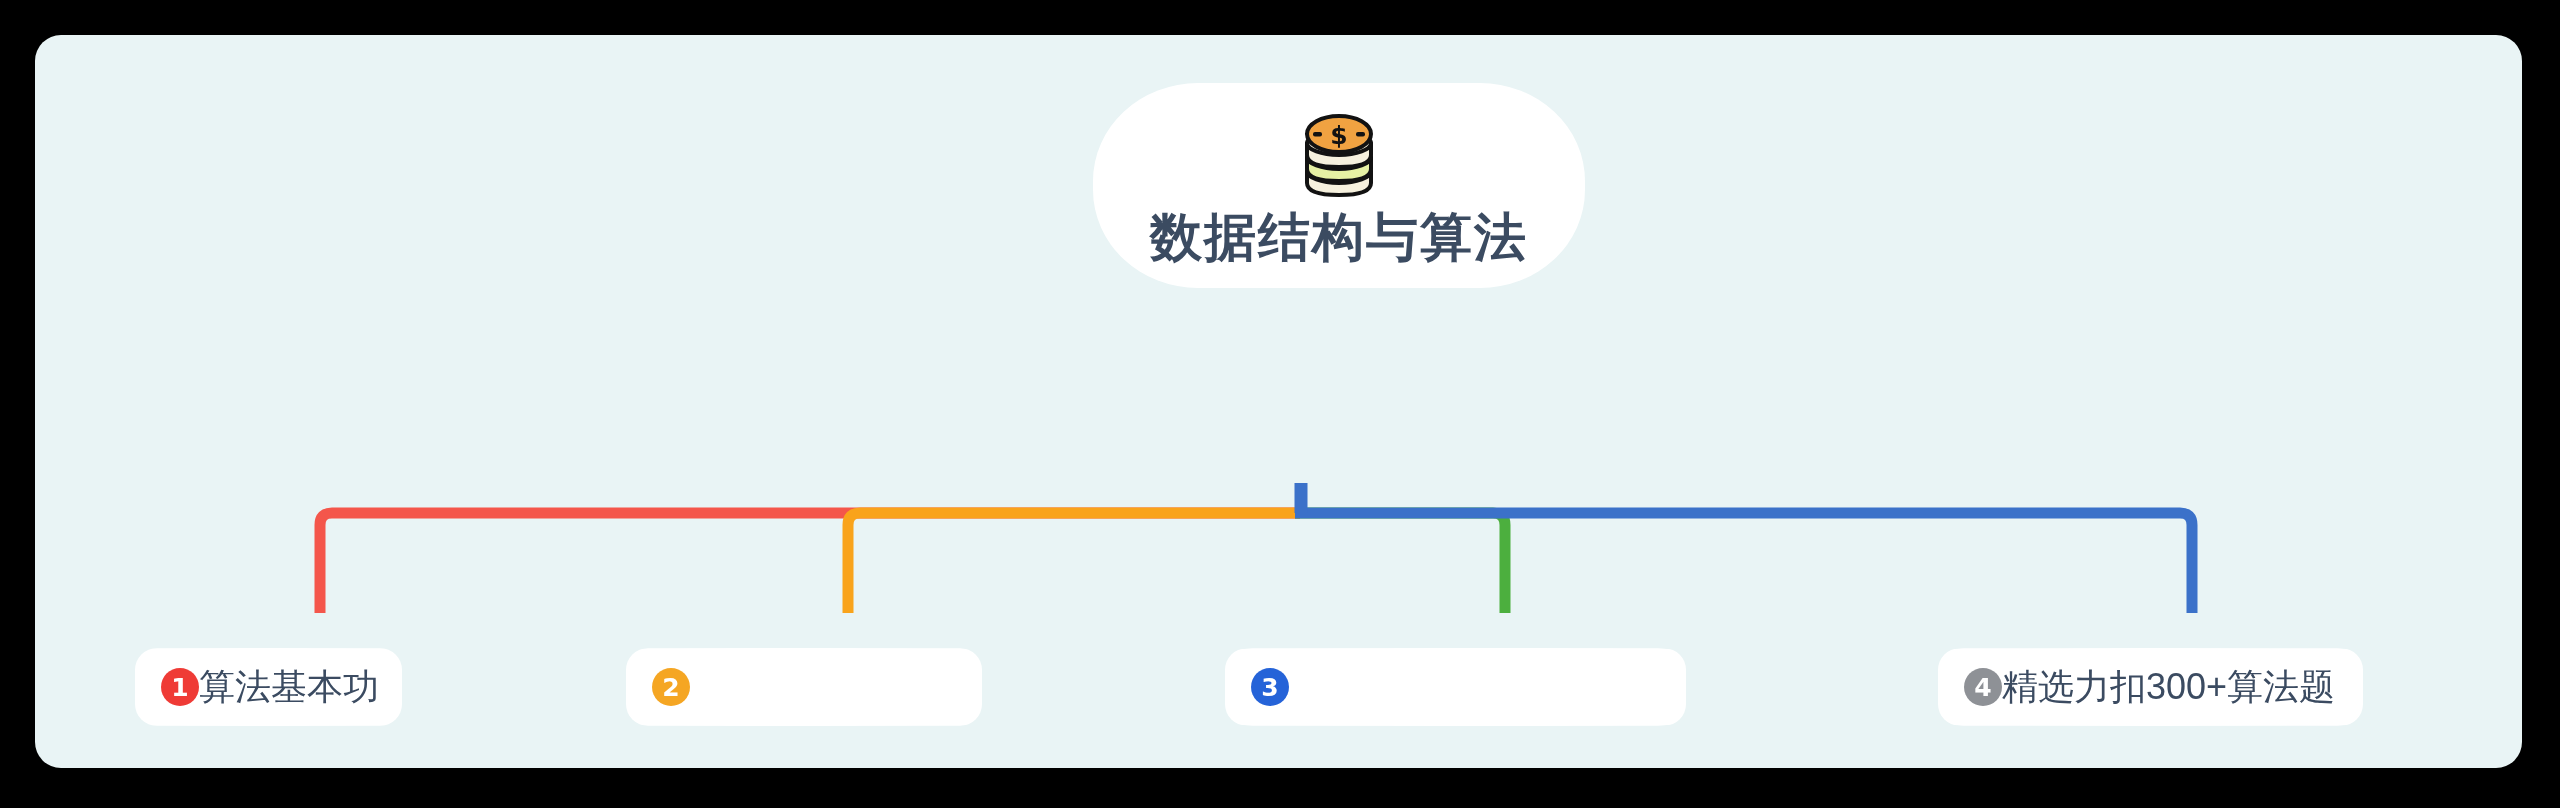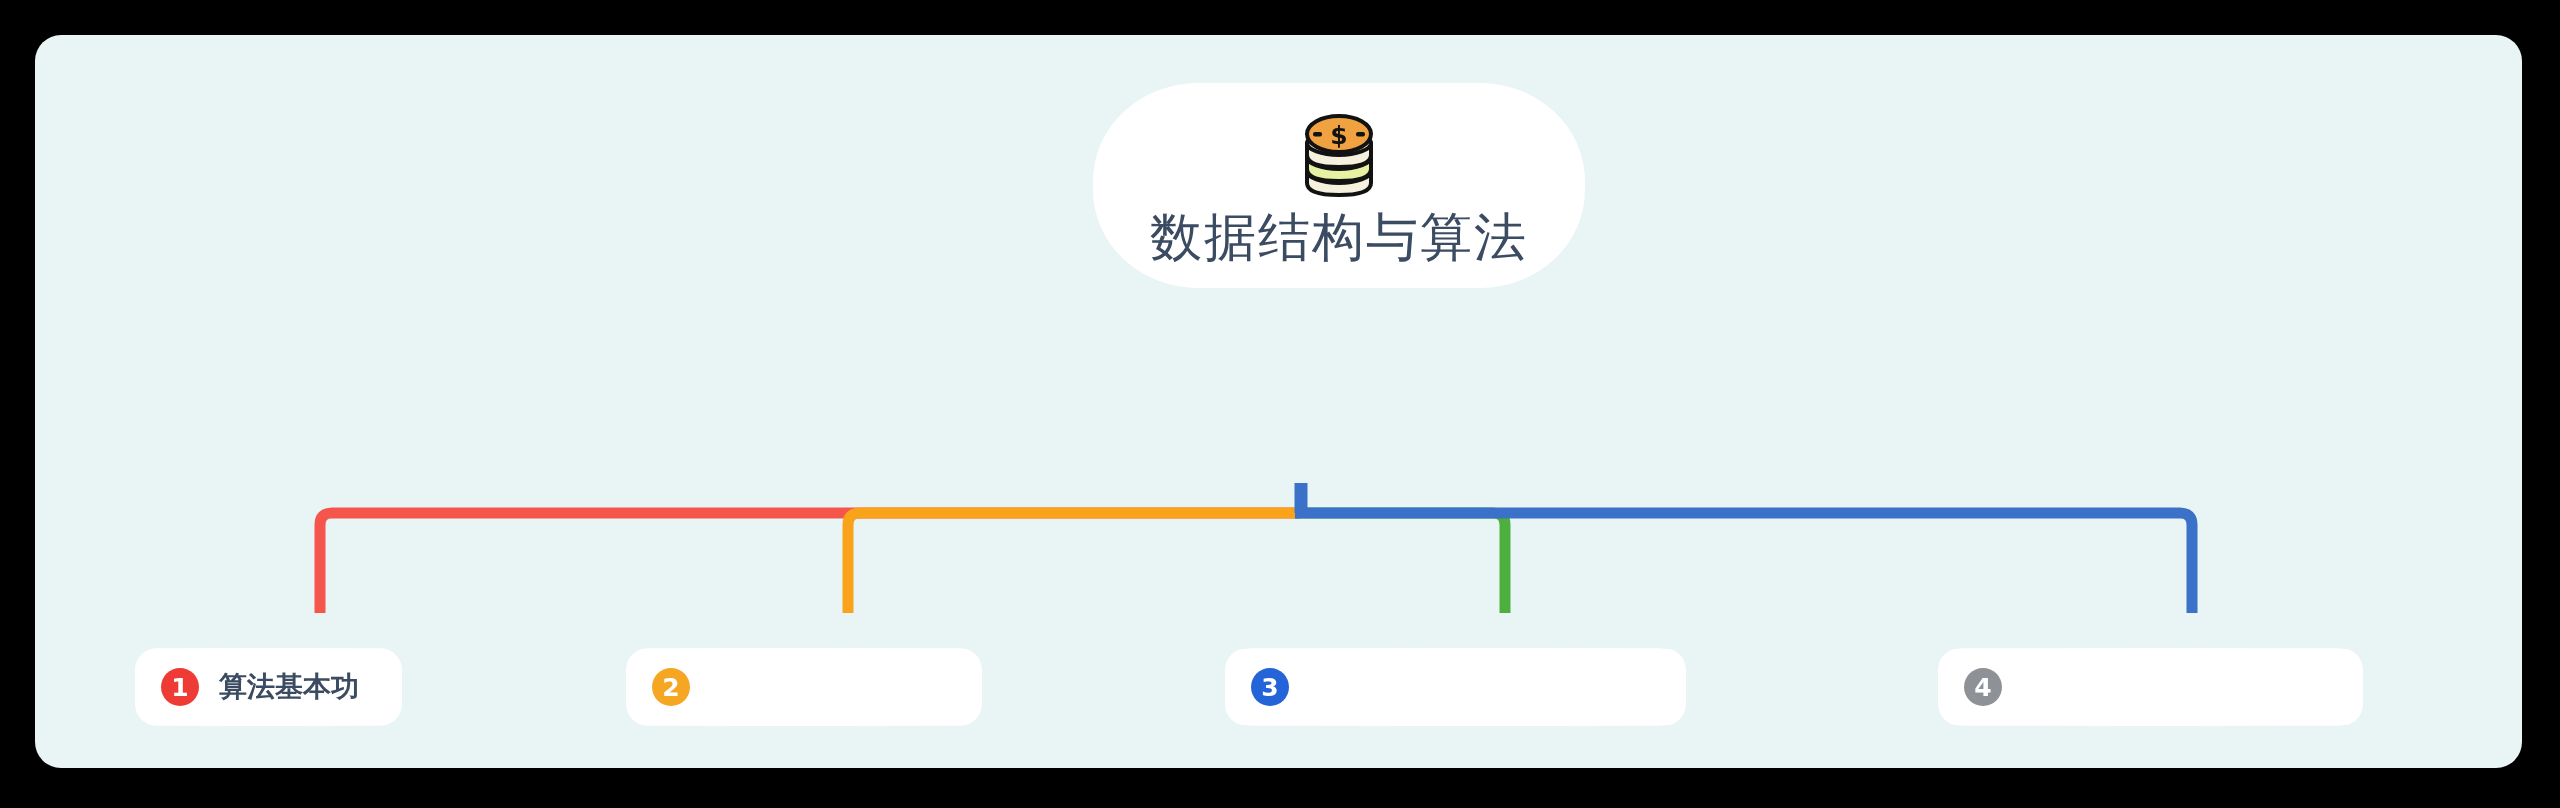--- a/index.html
+++ b/index.html
@@ -50,21 +50,21 @@
 
   #root-icon {
     width: 80px;
     height: 86px;
     display: block;
   }
 
   #root-title {
     margin-top: 12px;
     font-size: 52px;
-    font-weight: 400;
+    font-weight: 700;
     color: #3b4b61;
     letter-spacing: 2px;
     line-height: 1;
     white-space: nowrap;
   }
 
   
   .leaf-node {
     position: absolute;
     height: 78px;
@@ -91,23 +91,22 @@
     align-items: center;
     justify-content: center;
     color: #ffffff;
     font-size: 25px;
     font-weight: 700;
     line-height: 1;
     font-family: "DejaVu Sans", sans-serif;
   }
 
   .leaf-label {
-    margin-left: 20px;
-    font-size: 28px;
-    font-weight: 700;
+    font-size: 36px;
+    font-weight: 400;
     color: #3b4b61;
     white-space: nowrap;
     line-height: 1;
   }
 
   
   #leaf-1 { left: 100px;  top: 613px; width: 267px; }
   #leaf-2 { left: 591px;  top: 613px; width: 356px; }
   #leaf-3 { left: 1190px; top: 613px; width: 461px; }
   #leaf-4 { left: 1903px; top: 613px; width: 425px; }
@@ -161,15 +160,16 @@
   <div id="leaf-2" class="leaf-node">
     <span class="leaf-badge" style="background:#f5a623;">2</span>
   </div>
 
   <div id="leaf-3" class="leaf-node">
     <span class="leaf-badge" style="background:#2563d8;">3</span>
   </div>
 
   <div id="leaf-4" class="leaf-node">
     <span class="leaf-badge" style="background:#8e9196;">4</span>
+    <span class="leaf-label">精选力扣300+算法题</span>
   </div>
 
 </div>
 
 </body></html>

